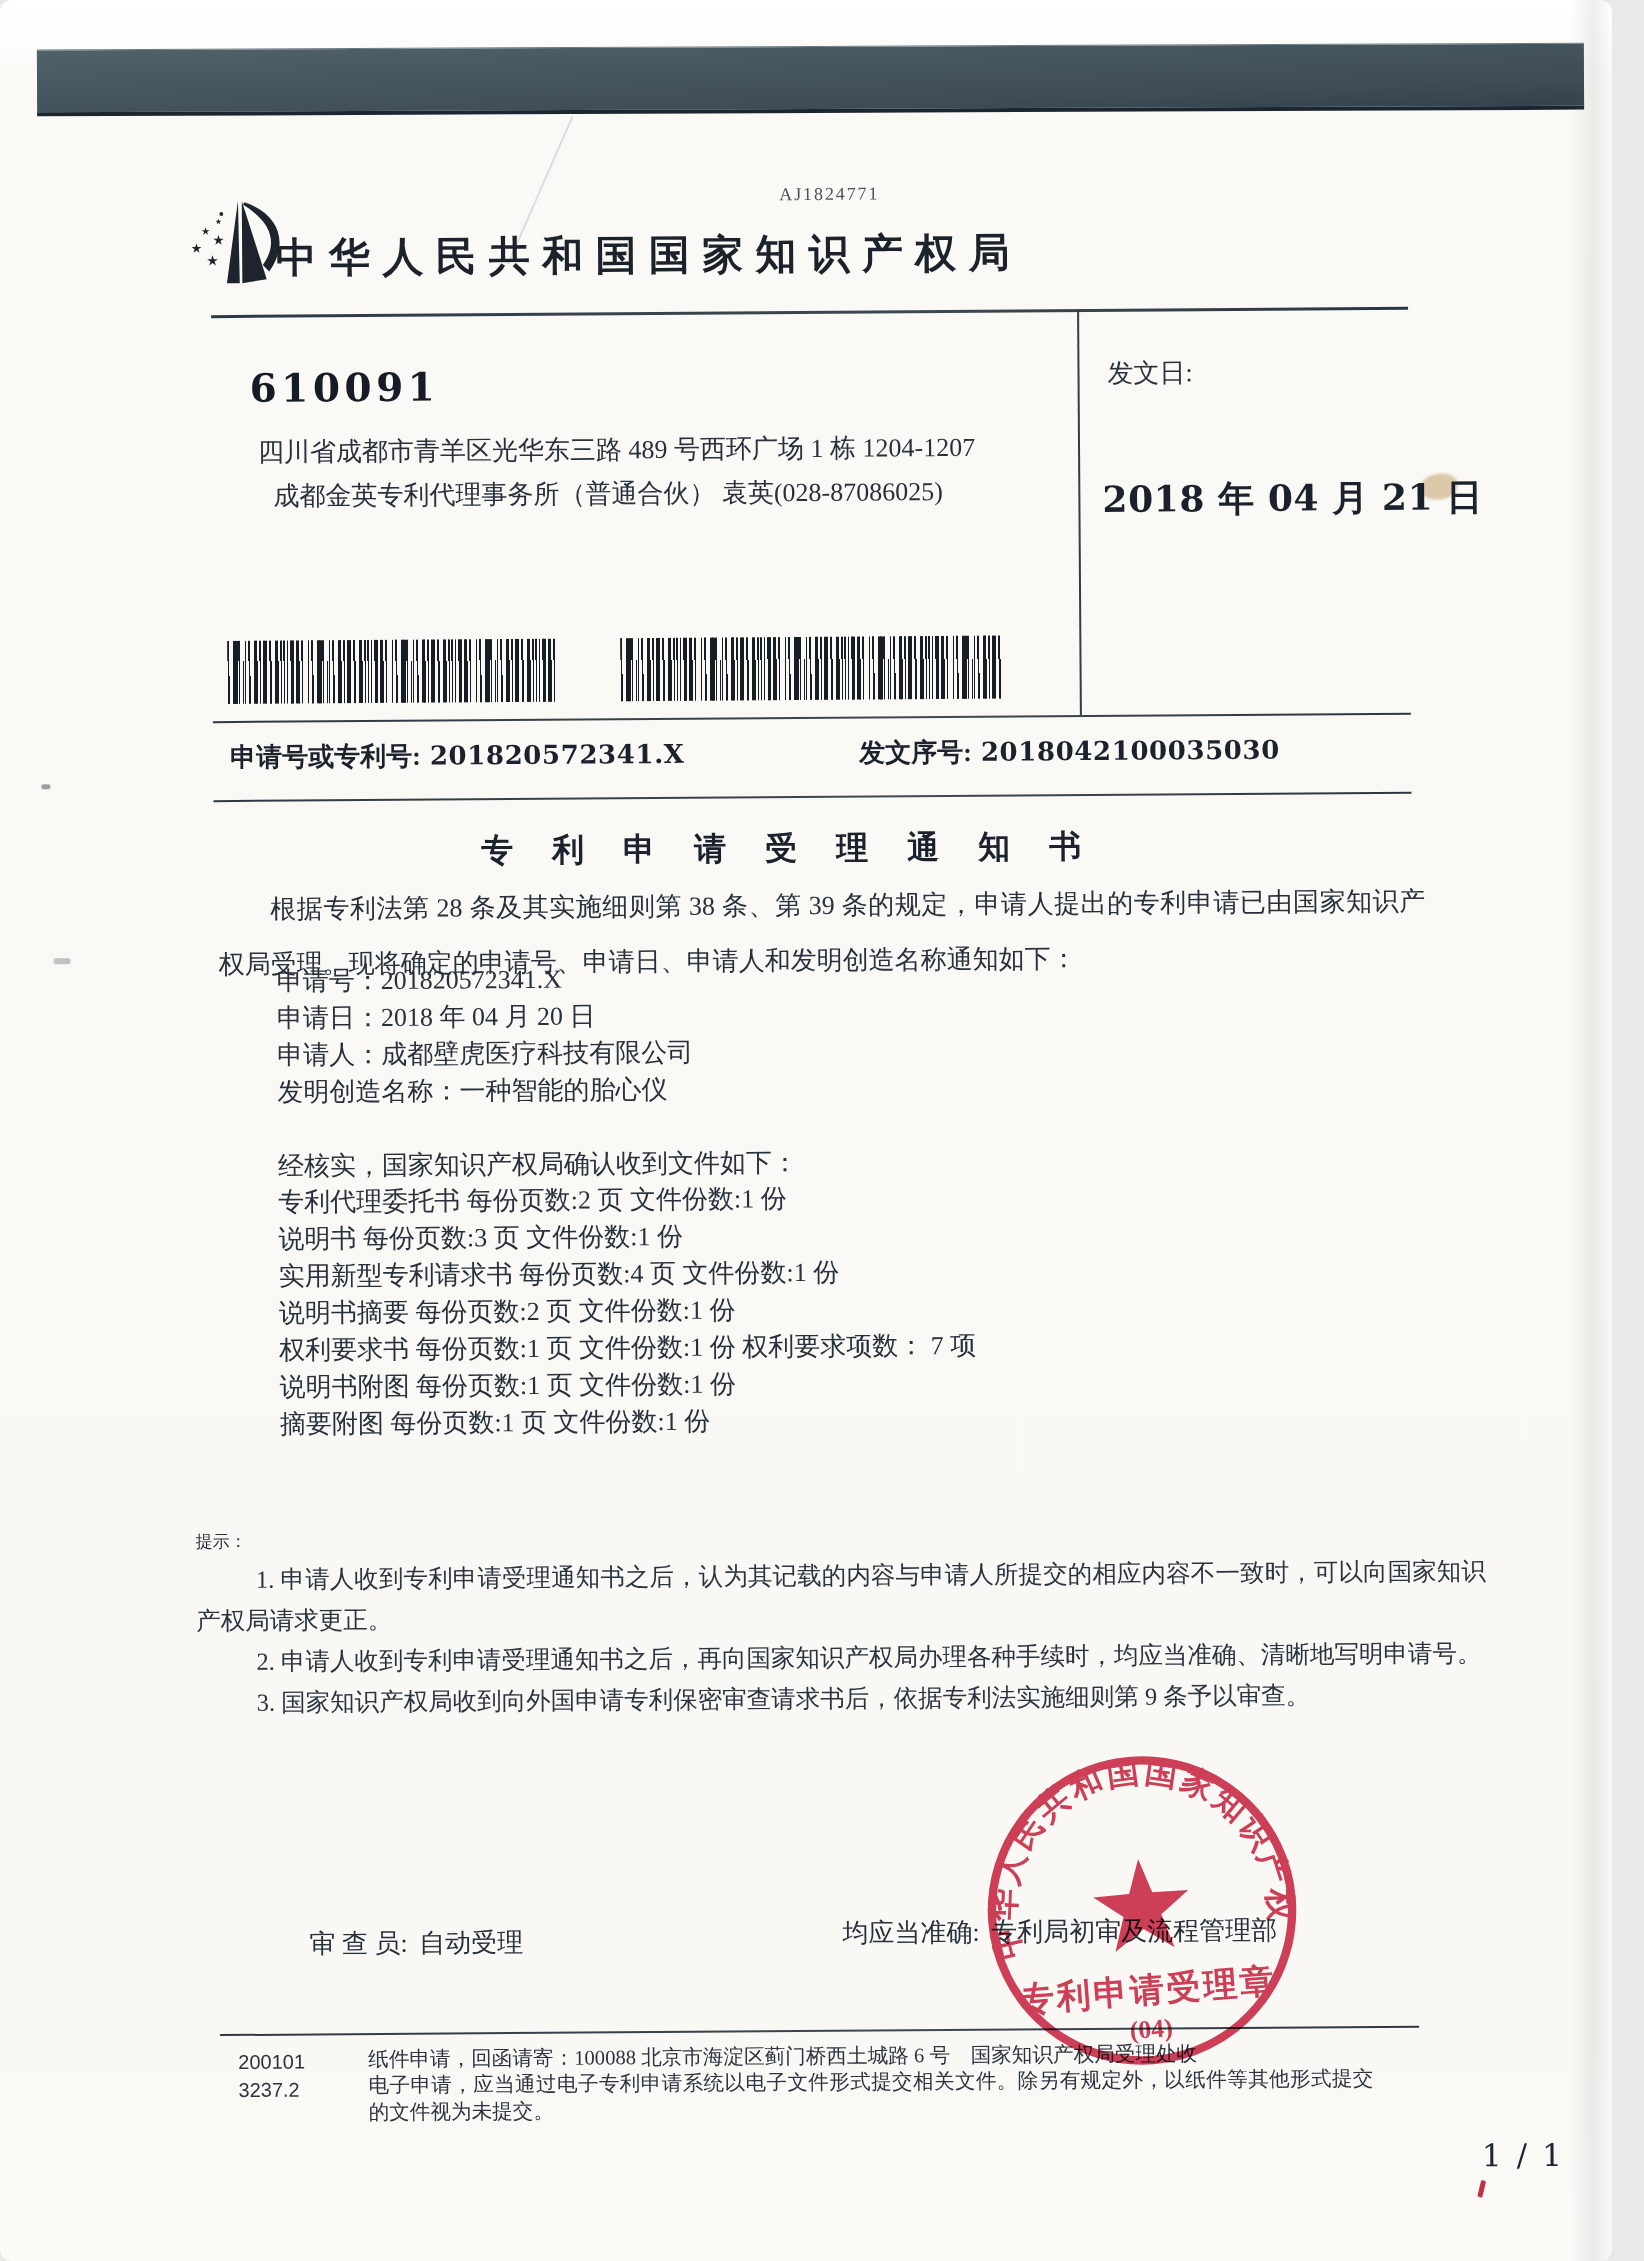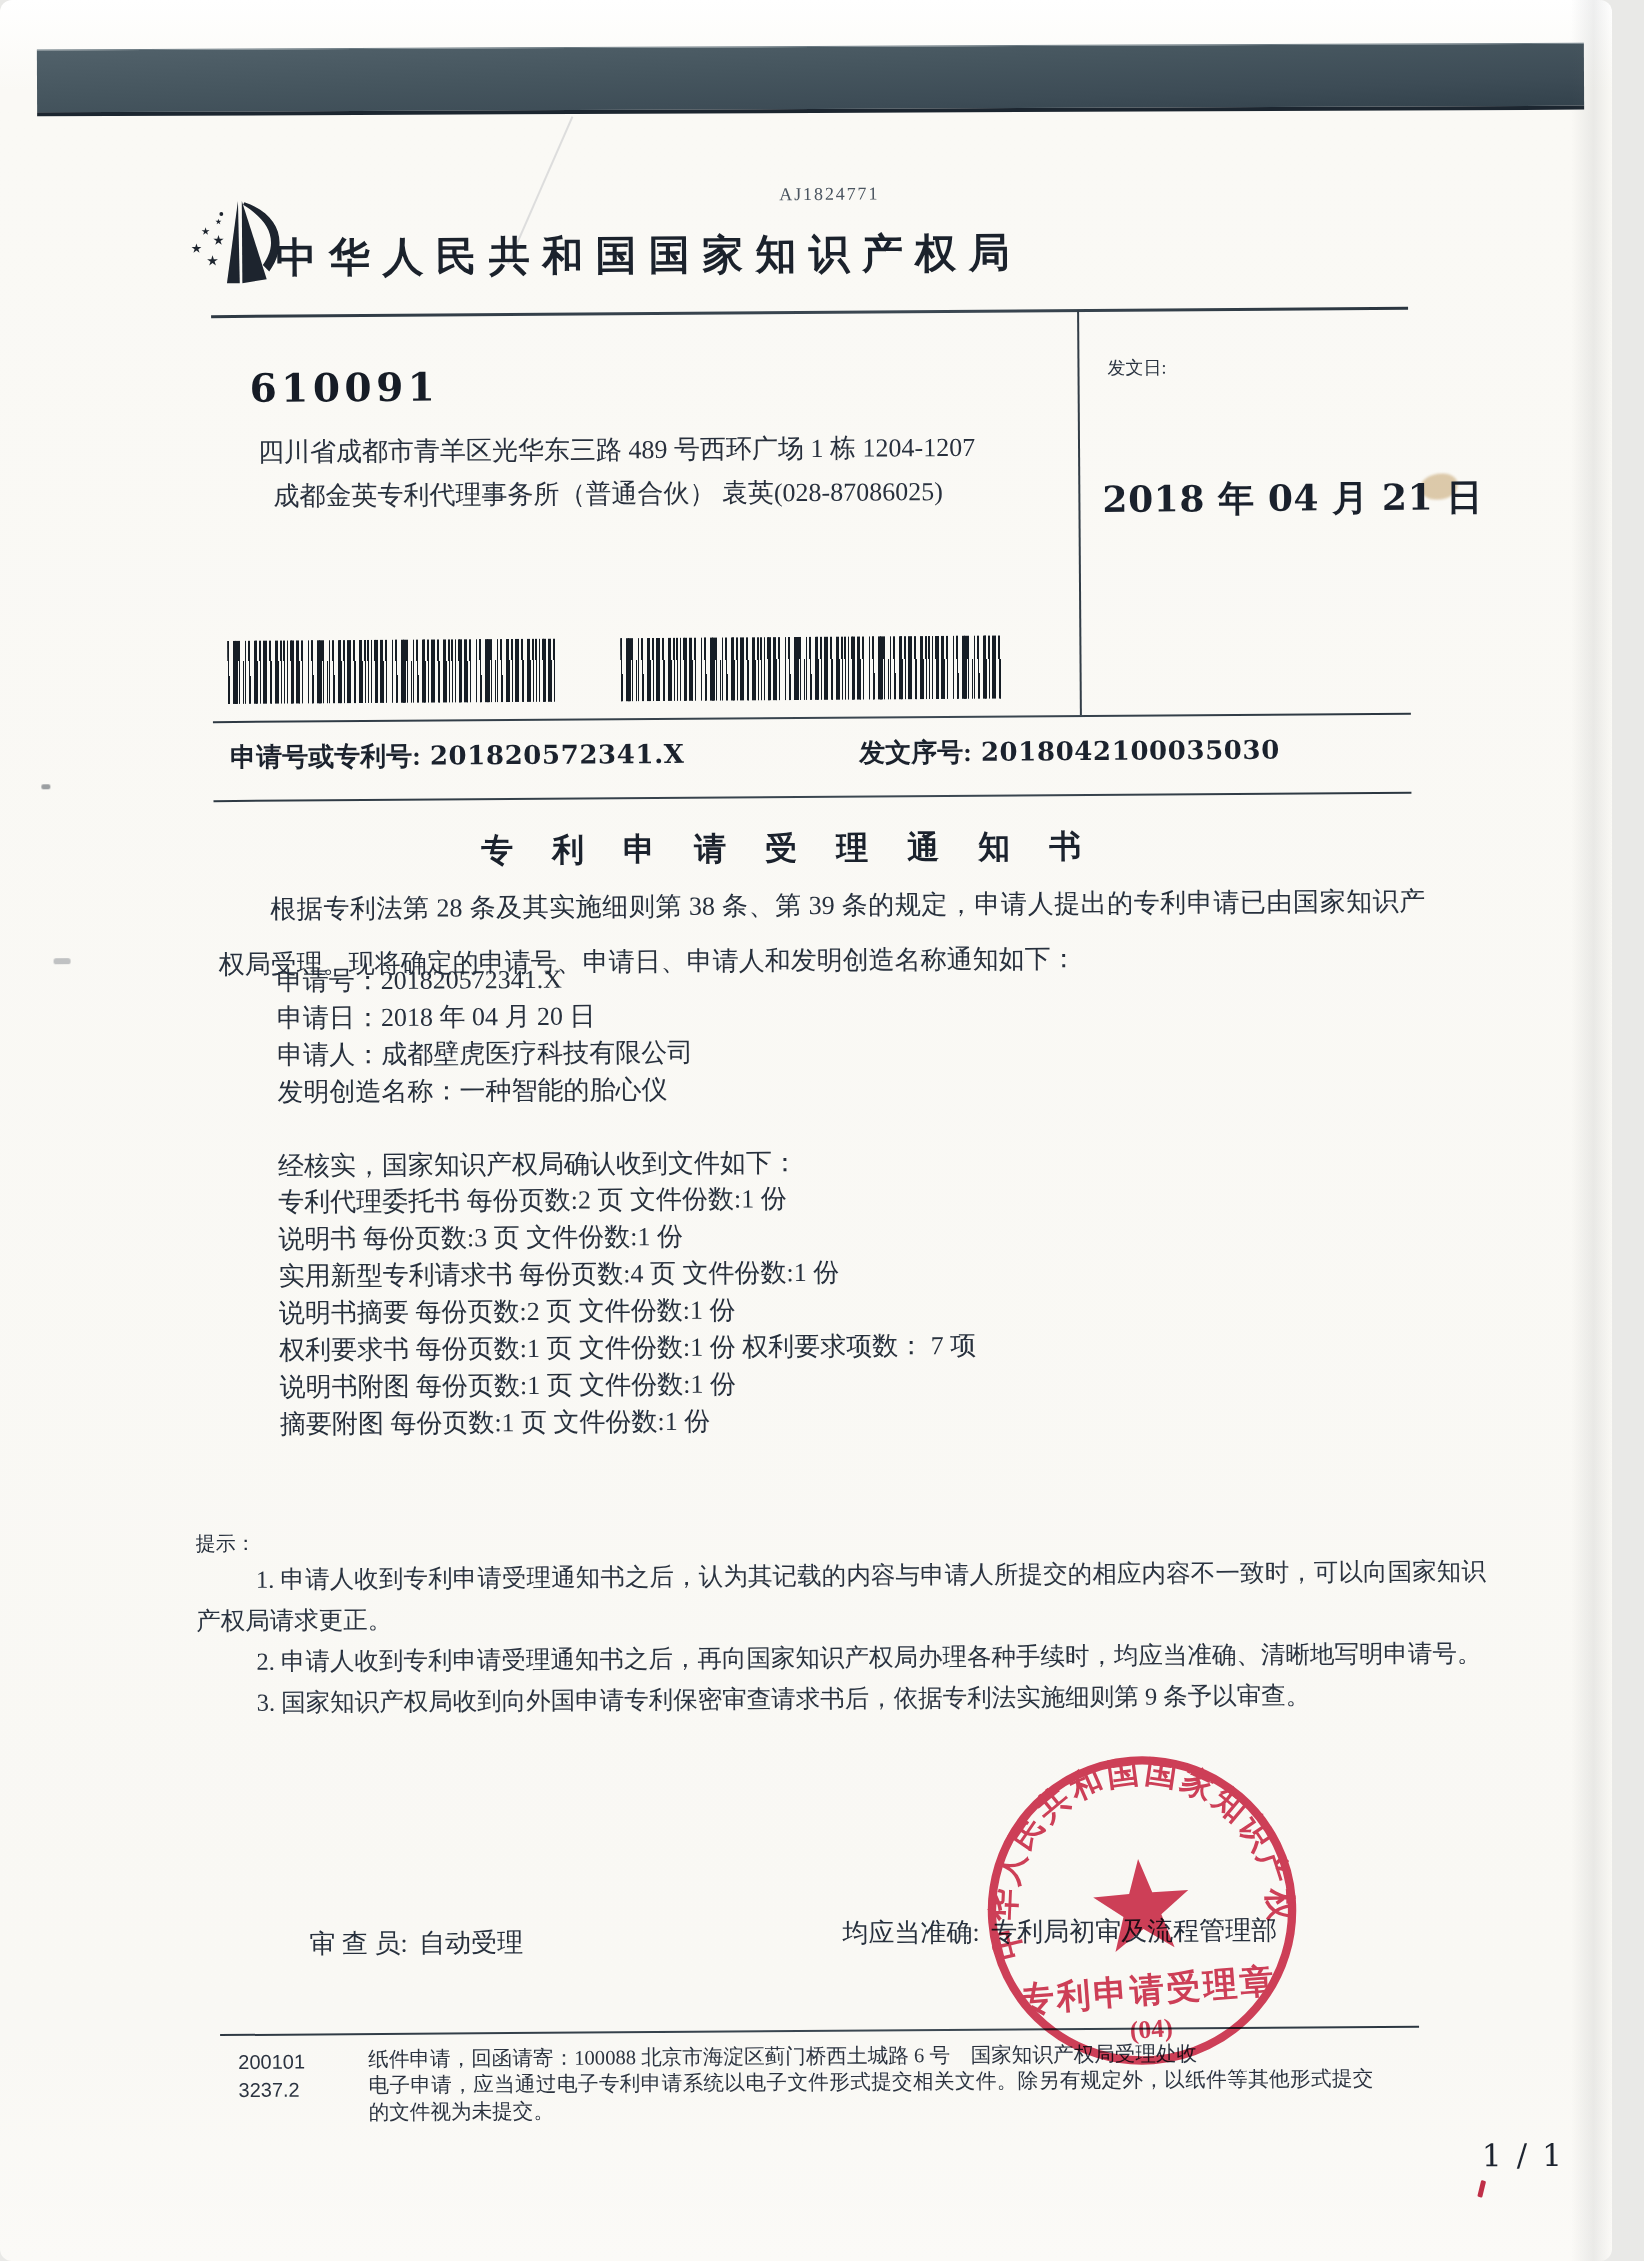--- a/index.html
+++ b/index.html
@@ -32,21 +32,21 @@
 
   .rule{background:linear-gradient(90deg,#2e3943,#3c4852 60%,#2b3640);height:2.6px;}
   .rule-top{left:216px;top:311px;width:1197px;}
   .rule-mid1{left:215px;top:717px;width:1198px;height:1.9px;}
   .rule-mid2{left:215px;top:796px;width:1198px;height:1.9px;}
   .vline{left:1082px;top:312px;width:1.9px;height:405px;background:#323d47;}
 
   .postcode{left:254px;top:361px;font-size:39px;font-weight:bold;letter-spacing:4.5px;color:#161c26;font-family:"DejaVu Serif",serif;}
   .addr1{left:262px;top:431px;font-size:26px;color:#28303d;white-space:nowrap;}
   .addr2{left:277px;top:475px;font-size:26px;color:#28303d;white-space:nowrap;}
-  .fawen-label{left:1112px;top:358px;font-size:18px;color:#2a3340;}
+  .fawen-label{left:1112px;top:358px;font-size:26px;color:#2a3340;}
   .date-stamp{left:1106px;top:478px;font-size:36px;font-weight:bold;letter-spacing:0.6px;color:#1a212c;font-family:"DejaVu Serif",serif;white-space:nowrap;}
 
   .barcode{top:637px;height:63px;background-color:transparent;
     background-image:
       repeating-linear-gradient(90deg,#161d25 0 1.9px,transparent 1.9px 5.2px,#161d25 5.2px 9px,transparent 9px 11px,#161d25 11px 12.3px,transparent 12.3px 17.4px,#161d25 17.4px 18.7px,transparent 18.7px 21px),
       repeating-linear-gradient(90deg,#161d25 0 1.3px,transparent 1.3px 7.7px,#161d25 7.7px 10.3px,transparent 10.3px 15.5px,#161d25 15.5px 16px,transparent 16px 28px);
   }
   .bc1{left:230px;width:328px;}
   .bc2{left:623px;width:383px;}
 
@@ -55,21 +55,21 @@
   .fxh{left:861px;}
   .refrow .num{font-family:"DejaVu Serif",serif;margin-left:9px;letter-spacing:0.6px;}
 
   .doc-title{left:0;top:827px;width:1580px;text-align:center;font-size:32px;font-weight:bold;letter-spacing:15.5px;color:#1b222d;}
 
   .intro{left:219px;top:878px;width:1207px;font-size:26px;line-height:55px;text-indent:52px;color:#27303d;text-align:justify;}
   .fields{left:277px;top:959px;font-size:26px;line-height:37px;color:#27303d;}
   .received{left:277px;top:1145px;font-size:26px;color:#27303d;}
   .docs{left:277px;top:1180px;font-size:26px;line-height:37px;color:#27303d;}
 
-  .tips-label{left:192px;top:1526px;font-size:20px;color:#27303d;}
+  .tips-label{left:192px;top:1526px;font-size:17px;color:#27303d;}
   .tips{left:192px;top:1555px;width:1290px;font-size:24.5px;line-height:41px;color:#2a3340;}
   .tips p{margin:0;text-indent:60px;text-align:justify;}
 
   .sig{font-size:26px;color:#27303d;white-space:nowrap;}
   .examiner{left:303px;top:1923px;}
   .dept{left:836px;top:1916px;}
   .sig .val{margin-left:11.6px;}
 
   .seal{left:975px;top:1745px;width:322px;height:342px;mix-blend-mode:multiply;opacity:.93;transform:rotate(-4deg);z-index:5;}
 

